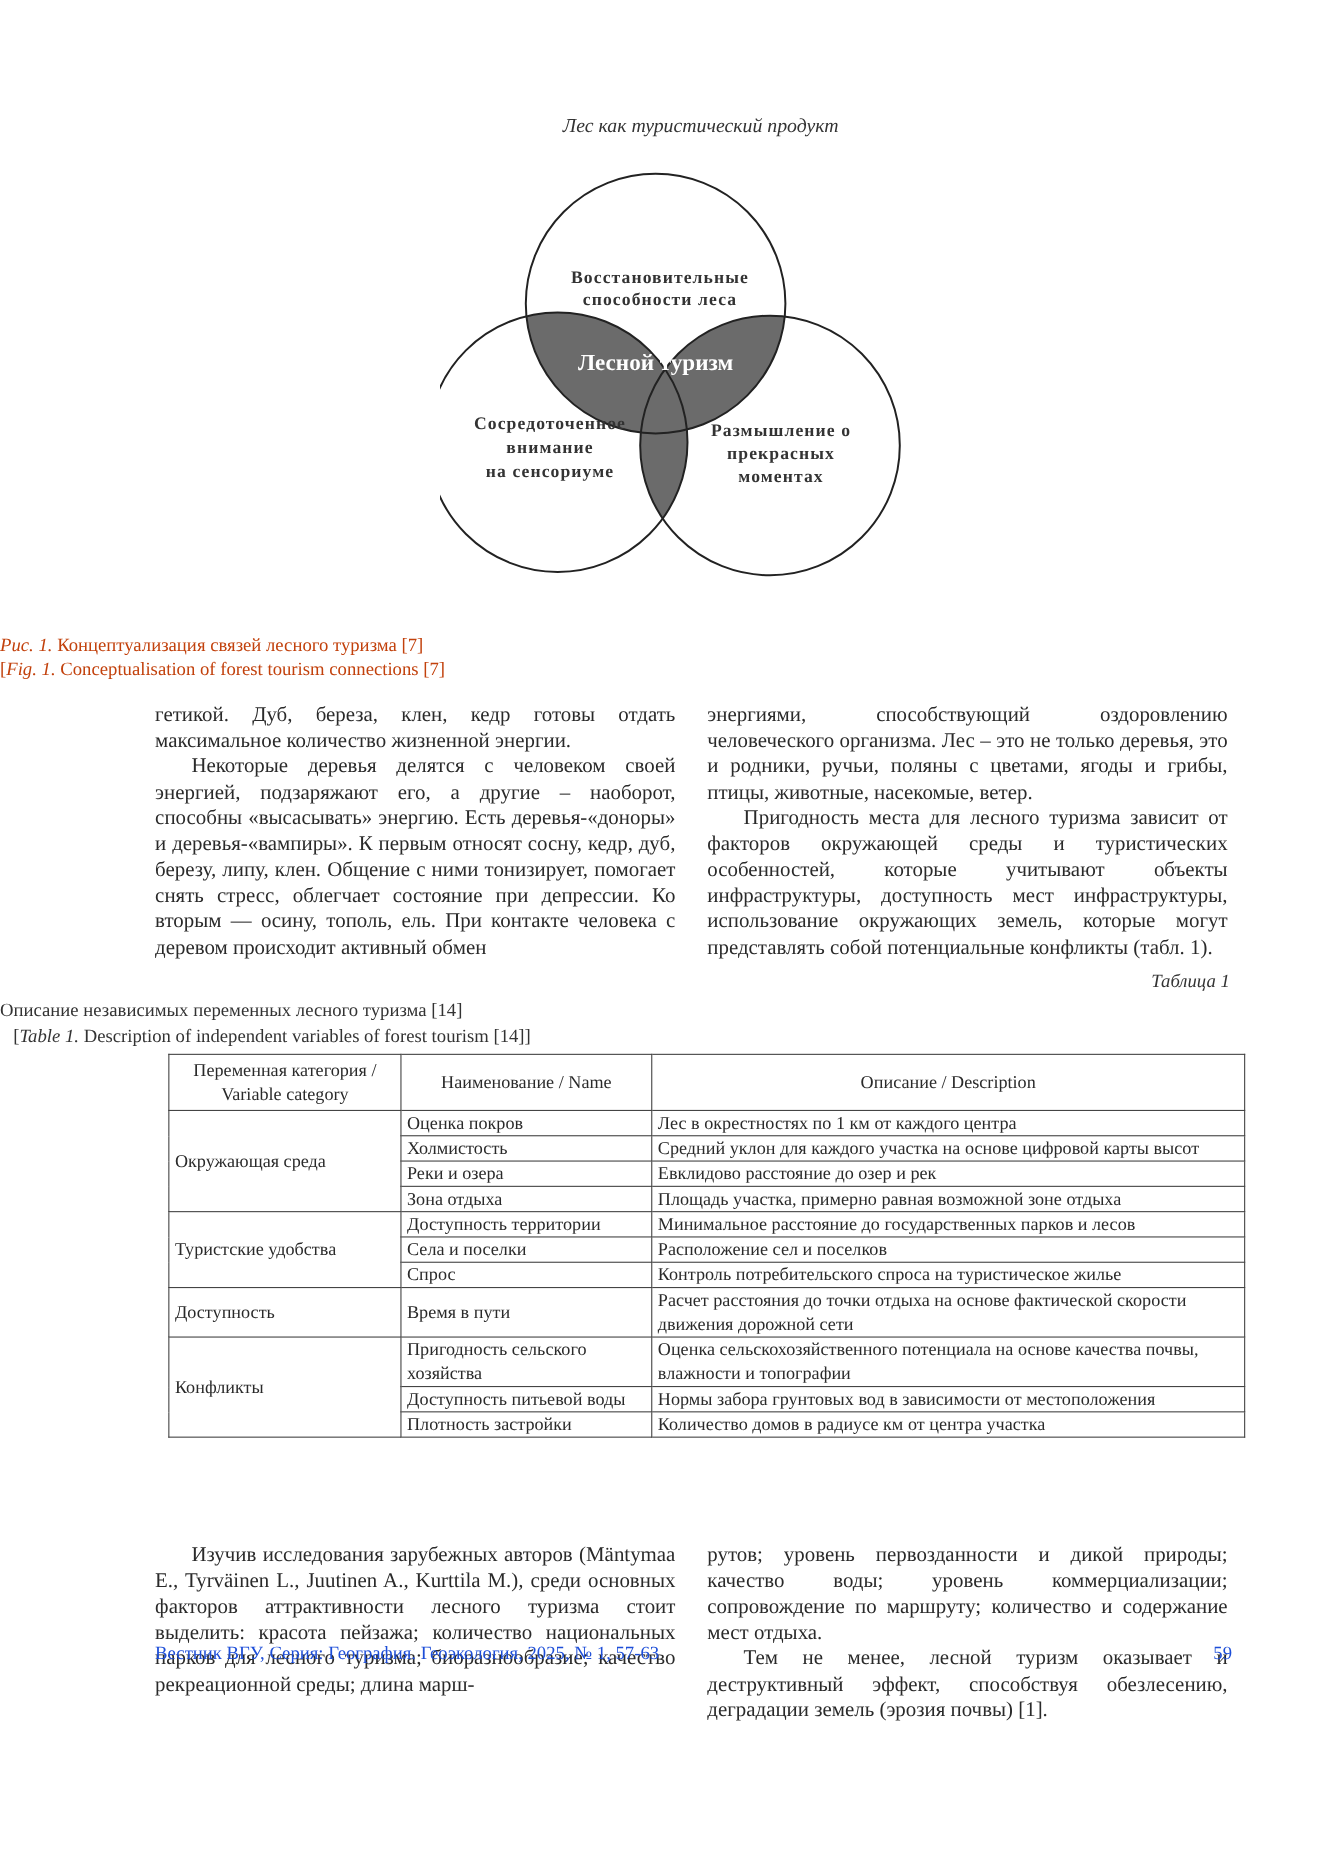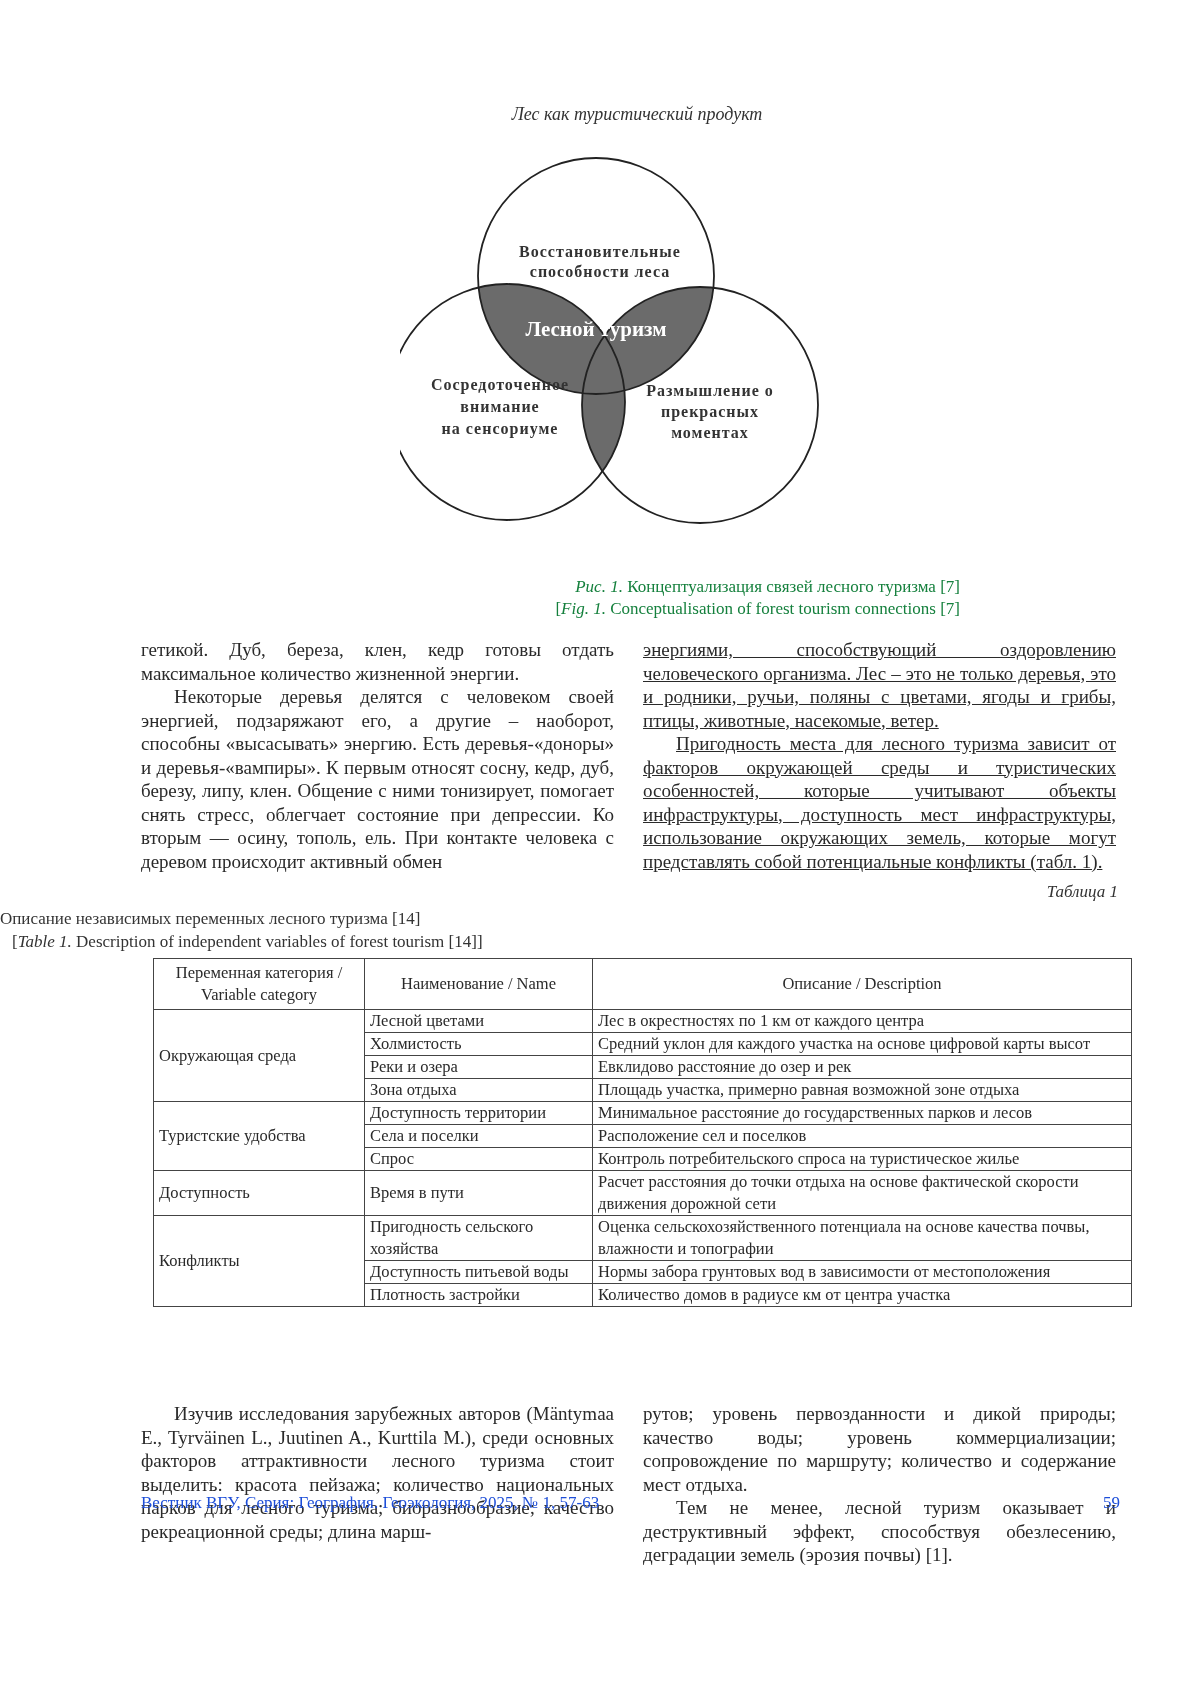--- a/index.html
+++ b/index.html
@@ -1,25 +1,25 @@
 <!DOCTYPE html>
 <html><head>
 <meta charset="utf-8">
 <style>
   html, body { margin: 0; padding: 0; background: #ffffff; }
   body { width: 1200px; height: 1698px; position: relative; font-family: "Liberation Serif", "DejaVu Serif", serif; color: #222; overflow: hidden; }
   .running-head { position: absolute; top: 104px; left: 0; width: 1200px; text-align: center; font-style: italic; font-size: 18px; color: #333; padding-left: 37px; }
   .venn { position: absolute; left: 400px; top: 150px; width: 440px; height: 400px; }
-  .caption { position: absolute; top: 576px; left: 0; width: 960px; text-align: right; font-size: 17px; line-height: 22px; color: #15803d; }
+  .caption { position: absolute; top: 576px; left: 0; width: 960px; text-align: left; font-size: 17px; line-height: 22px; color: #c2410c; }
   .caption i { font-style: italic; }
   .col { position: absolute; font-size: 19px; line-height: 23.5px; text-align: justify; color: #2a2a2a; }
   .col p { margin: 0; }
   .col p.indent { text-indent: 33px; }
   .col-l1 { left: 141px; top: 638px; width: 473px; }
-  .col-r1 { left: 643px; top: 638px; width: 473px; text-decoration: underline; }
+  .col-r1 { left: 643px; top: 638px; width: 473px; }
   .col-l2 { left: 141px; top: 1402px; width: 473px; }
   .col-r2 { left: 643px; top: 1402px; width: 473px; }
   .table-label { position: absolute; top: 882px; right: 82px; font-style: italic; font-size: 17px; color: #333; }
   .table-title { position: absolute; top: 907px; left: 0; width: 1200px; text-align: left; font-size: 17px; line-height: 23px; color: #333; }
   .table-title .en { display: block; padding-left: 12px; }
   table.vars { position: absolute; left: 141px; top: 958px; width: 979px; border-collapse: collapse; font-size: 16.5px; line-height: 22px; color: #2a2a2a; margin-left: 12px; }
   table.vars th, table.vars td { border: 1.5px solid #444; padding: 0 5px; vertical-align: middle; text-align: left; font-weight: normal; }
   table.vars th { text-align: center; height: 50px; }
   table.vars col.c1 { width: 211px; }
   table.vars col.c2 { width: 228px; }
@@ -102,21 +102,21 @@
   <thead>
     <tr>
       <th>Переменная категория / Variable category</th>
       <th>Наименование / Name</th>
       <th>Описание / Description</th>
     </tr>
   </thead>
   <tbody>
     <tr>
       <td rowspan="4">Окружающая среда</td>
-      <td>Лесной цветами</td>
+      <td>Оценка покров</td>
       <td>Лес в окрестностях по 1 км от каждого центра</td>
     </tr>
     <tr>
       <td>Холмистость</td>
       <td>Средний уклон для каждого участка на основе цифровой карты высот</td>
     </tr>
     <tr>
       <td>Реки и озера</td>
       <td>Евклидово расстояние до озер и рек</td>
     </tr>

